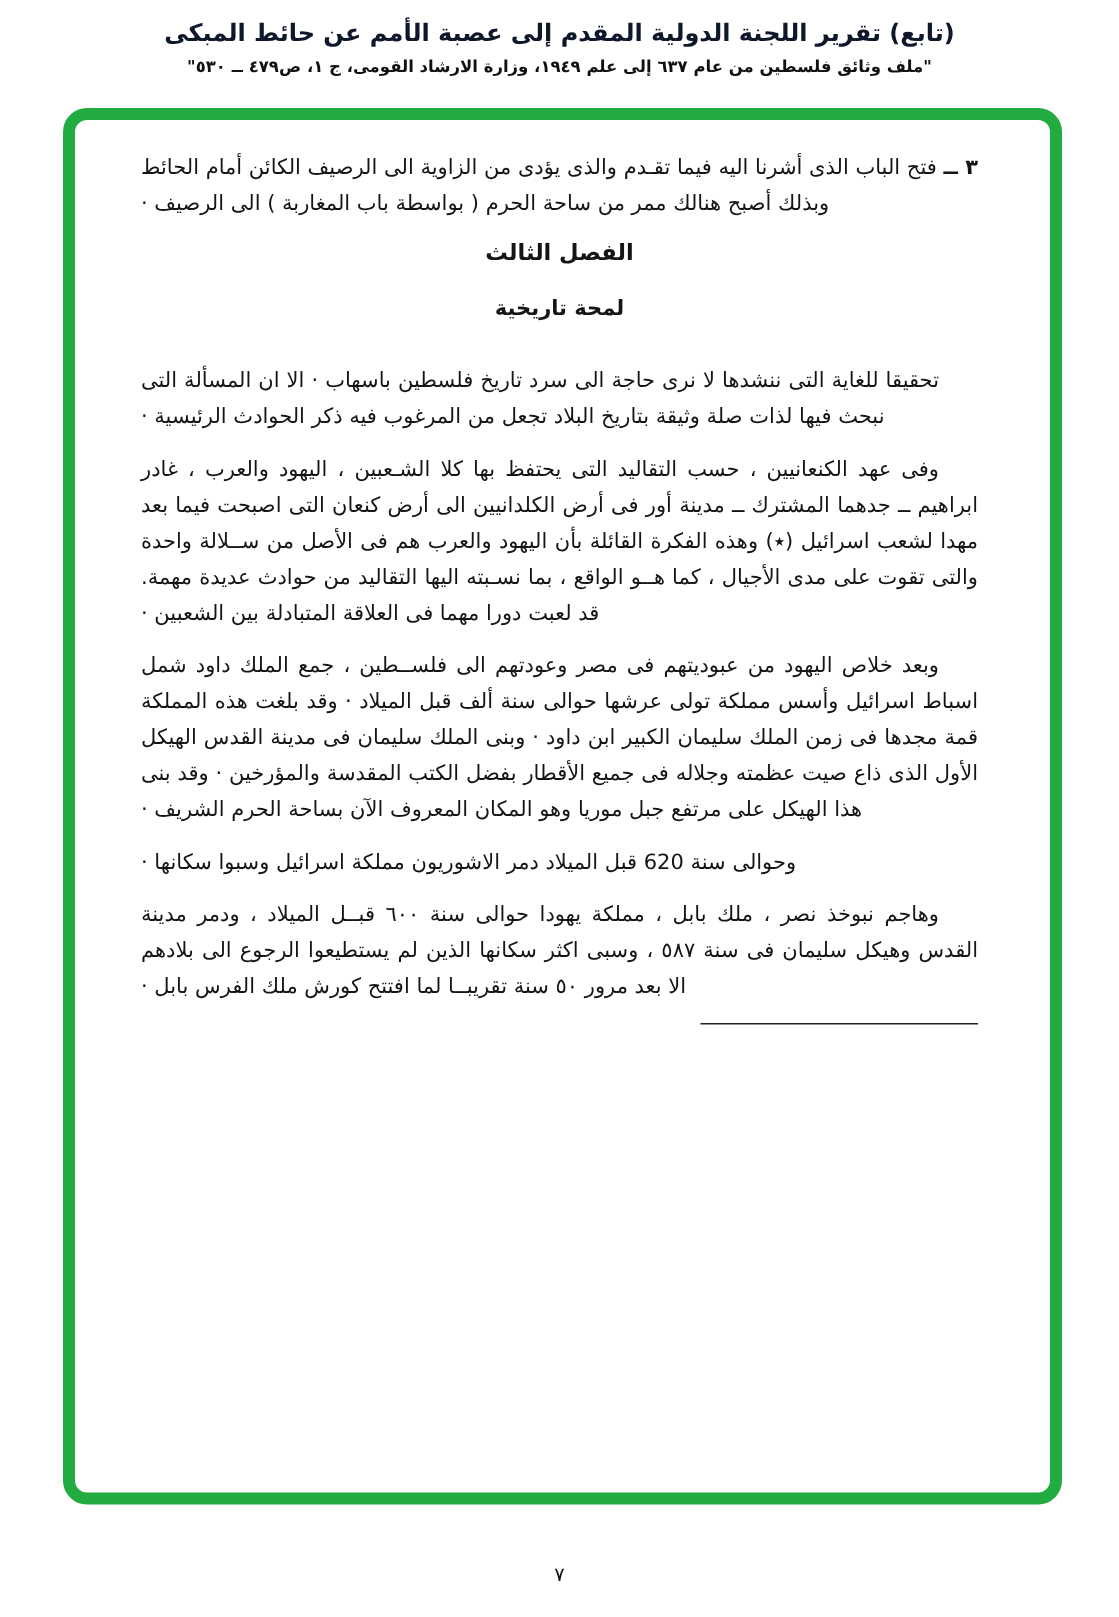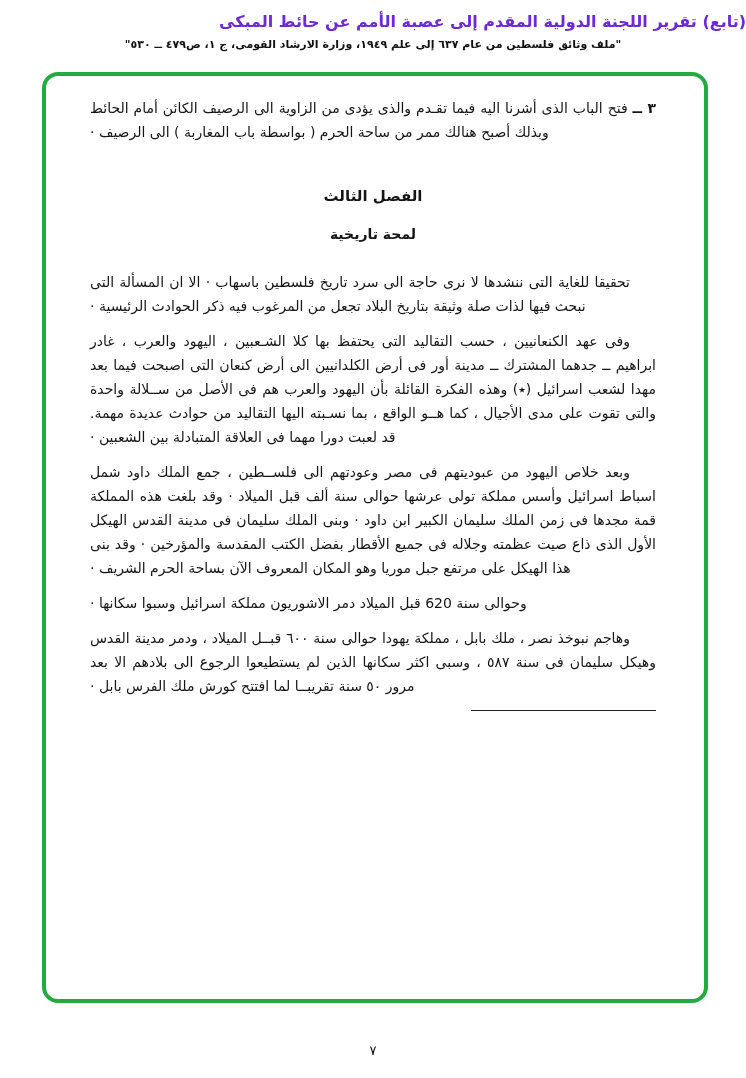--- a/index.html
+++ b/index.html
@@ -20,37 +20,36 @@
     top: 12px;
     left: 0;
     width: 100%;
     text-align: center;
     direction: rtl;
   }
   .doc-title {
     font-size: 16px;
     font-weight: bold;
     letter-spacing: 0.2px;
-    color: #6d28d9;
-    text-align: right;
+    color: #0f172a;
   }
   .doc-source {
     font-size: 11px;
     font-weight: bold;
     margin-top: 7px;
     color: #111;
   }
   .green-box {
     position: absolute;
     left: 42px;
     top: 72px;
     width: 666px;
     height: 931px;
     box-sizing: border-box;
-    border: 4px solid #c4b5fd;
+    border: 8px solid #c4b5fd;
     border-radius: 16px;
     padding: 14px 48px 0 44px;
     direction: rtl;
     overflow: hidden;
   }
   .body-text {
     font-size: 14px;
     line-height: 24px;
     text-align: justify;
     text-align-last: left;
@@ -60,21 +59,21 @@
     margin: 6px 0 0 0;
     padding-right: 34px;
     text-indent: -34px;
   }
   .list-item .marker { font-weight: bold; }
   .chapter-title {
     text-align: center;
     text-align-last: center;
     font-weight: bold;
     font-size: 15px;
-    margin: 40px 0 0 0;
+    margin: 8px 0 0 0;
   }
   .section-title {
     text-align: center;
     text-align-last: center;
     font-weight: bold;
     font-size: 14px;
     margin: 14px 0 0 0;
   }
   .body-par {
     margin: 11px 0 0 0;

